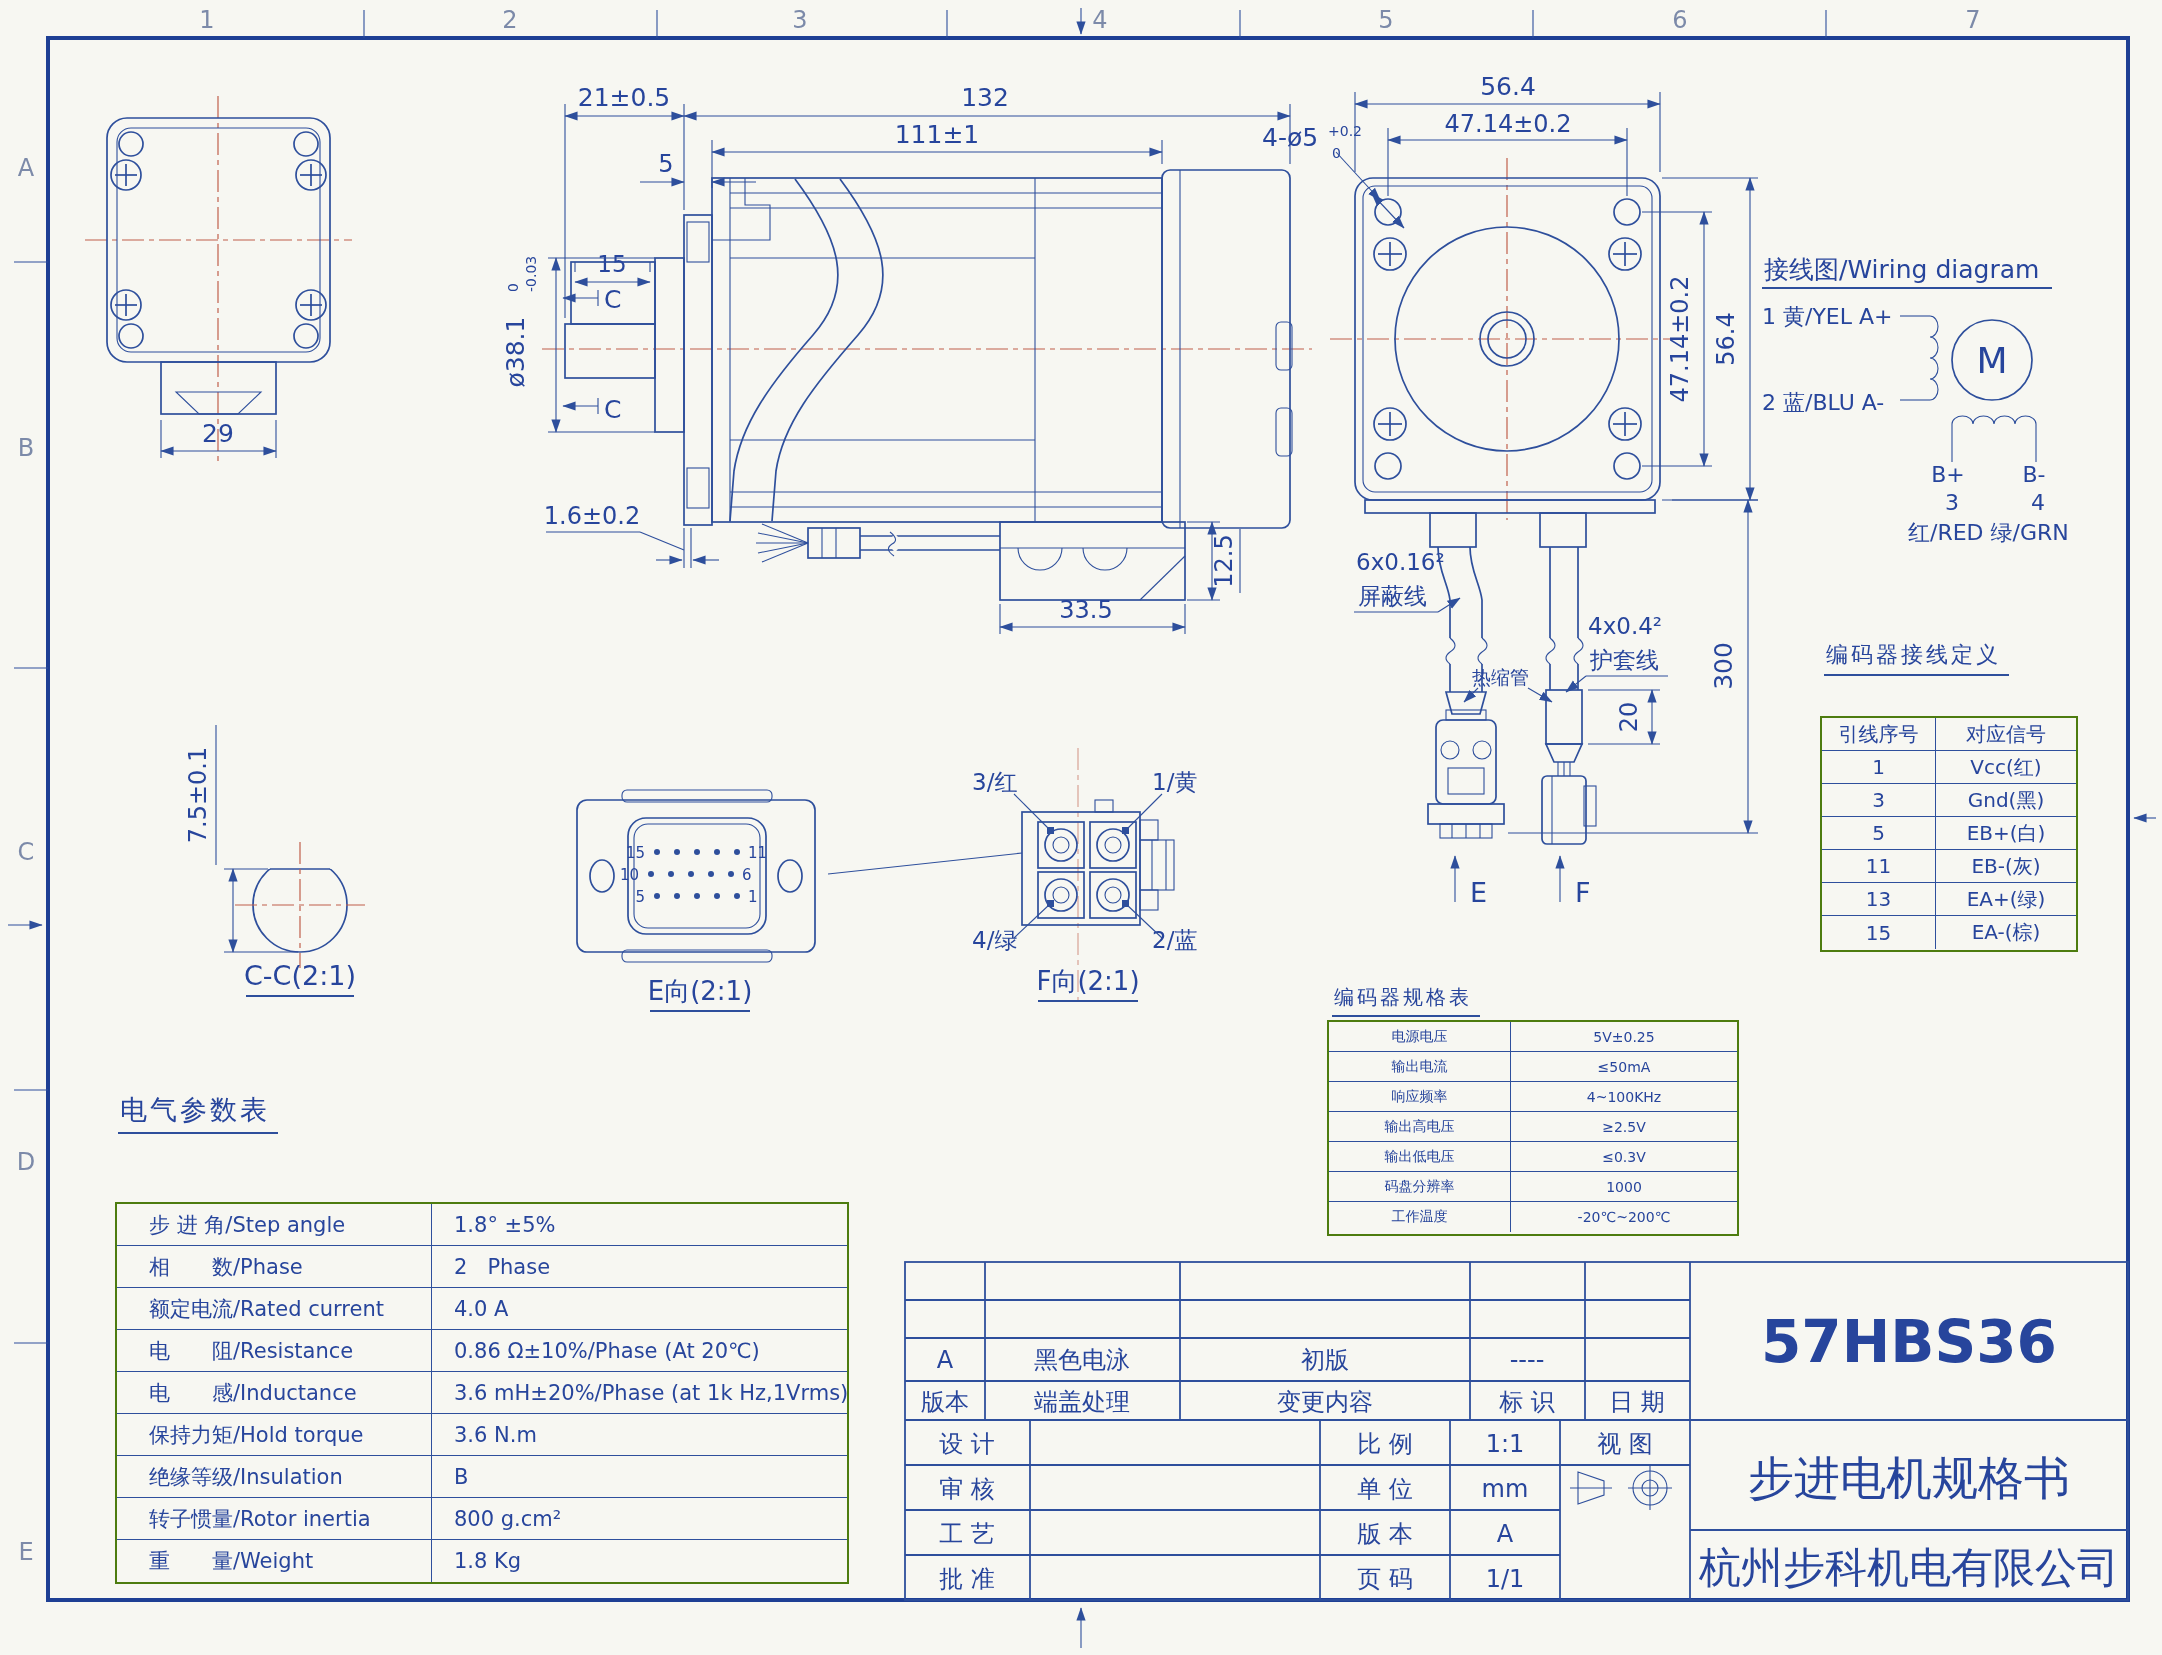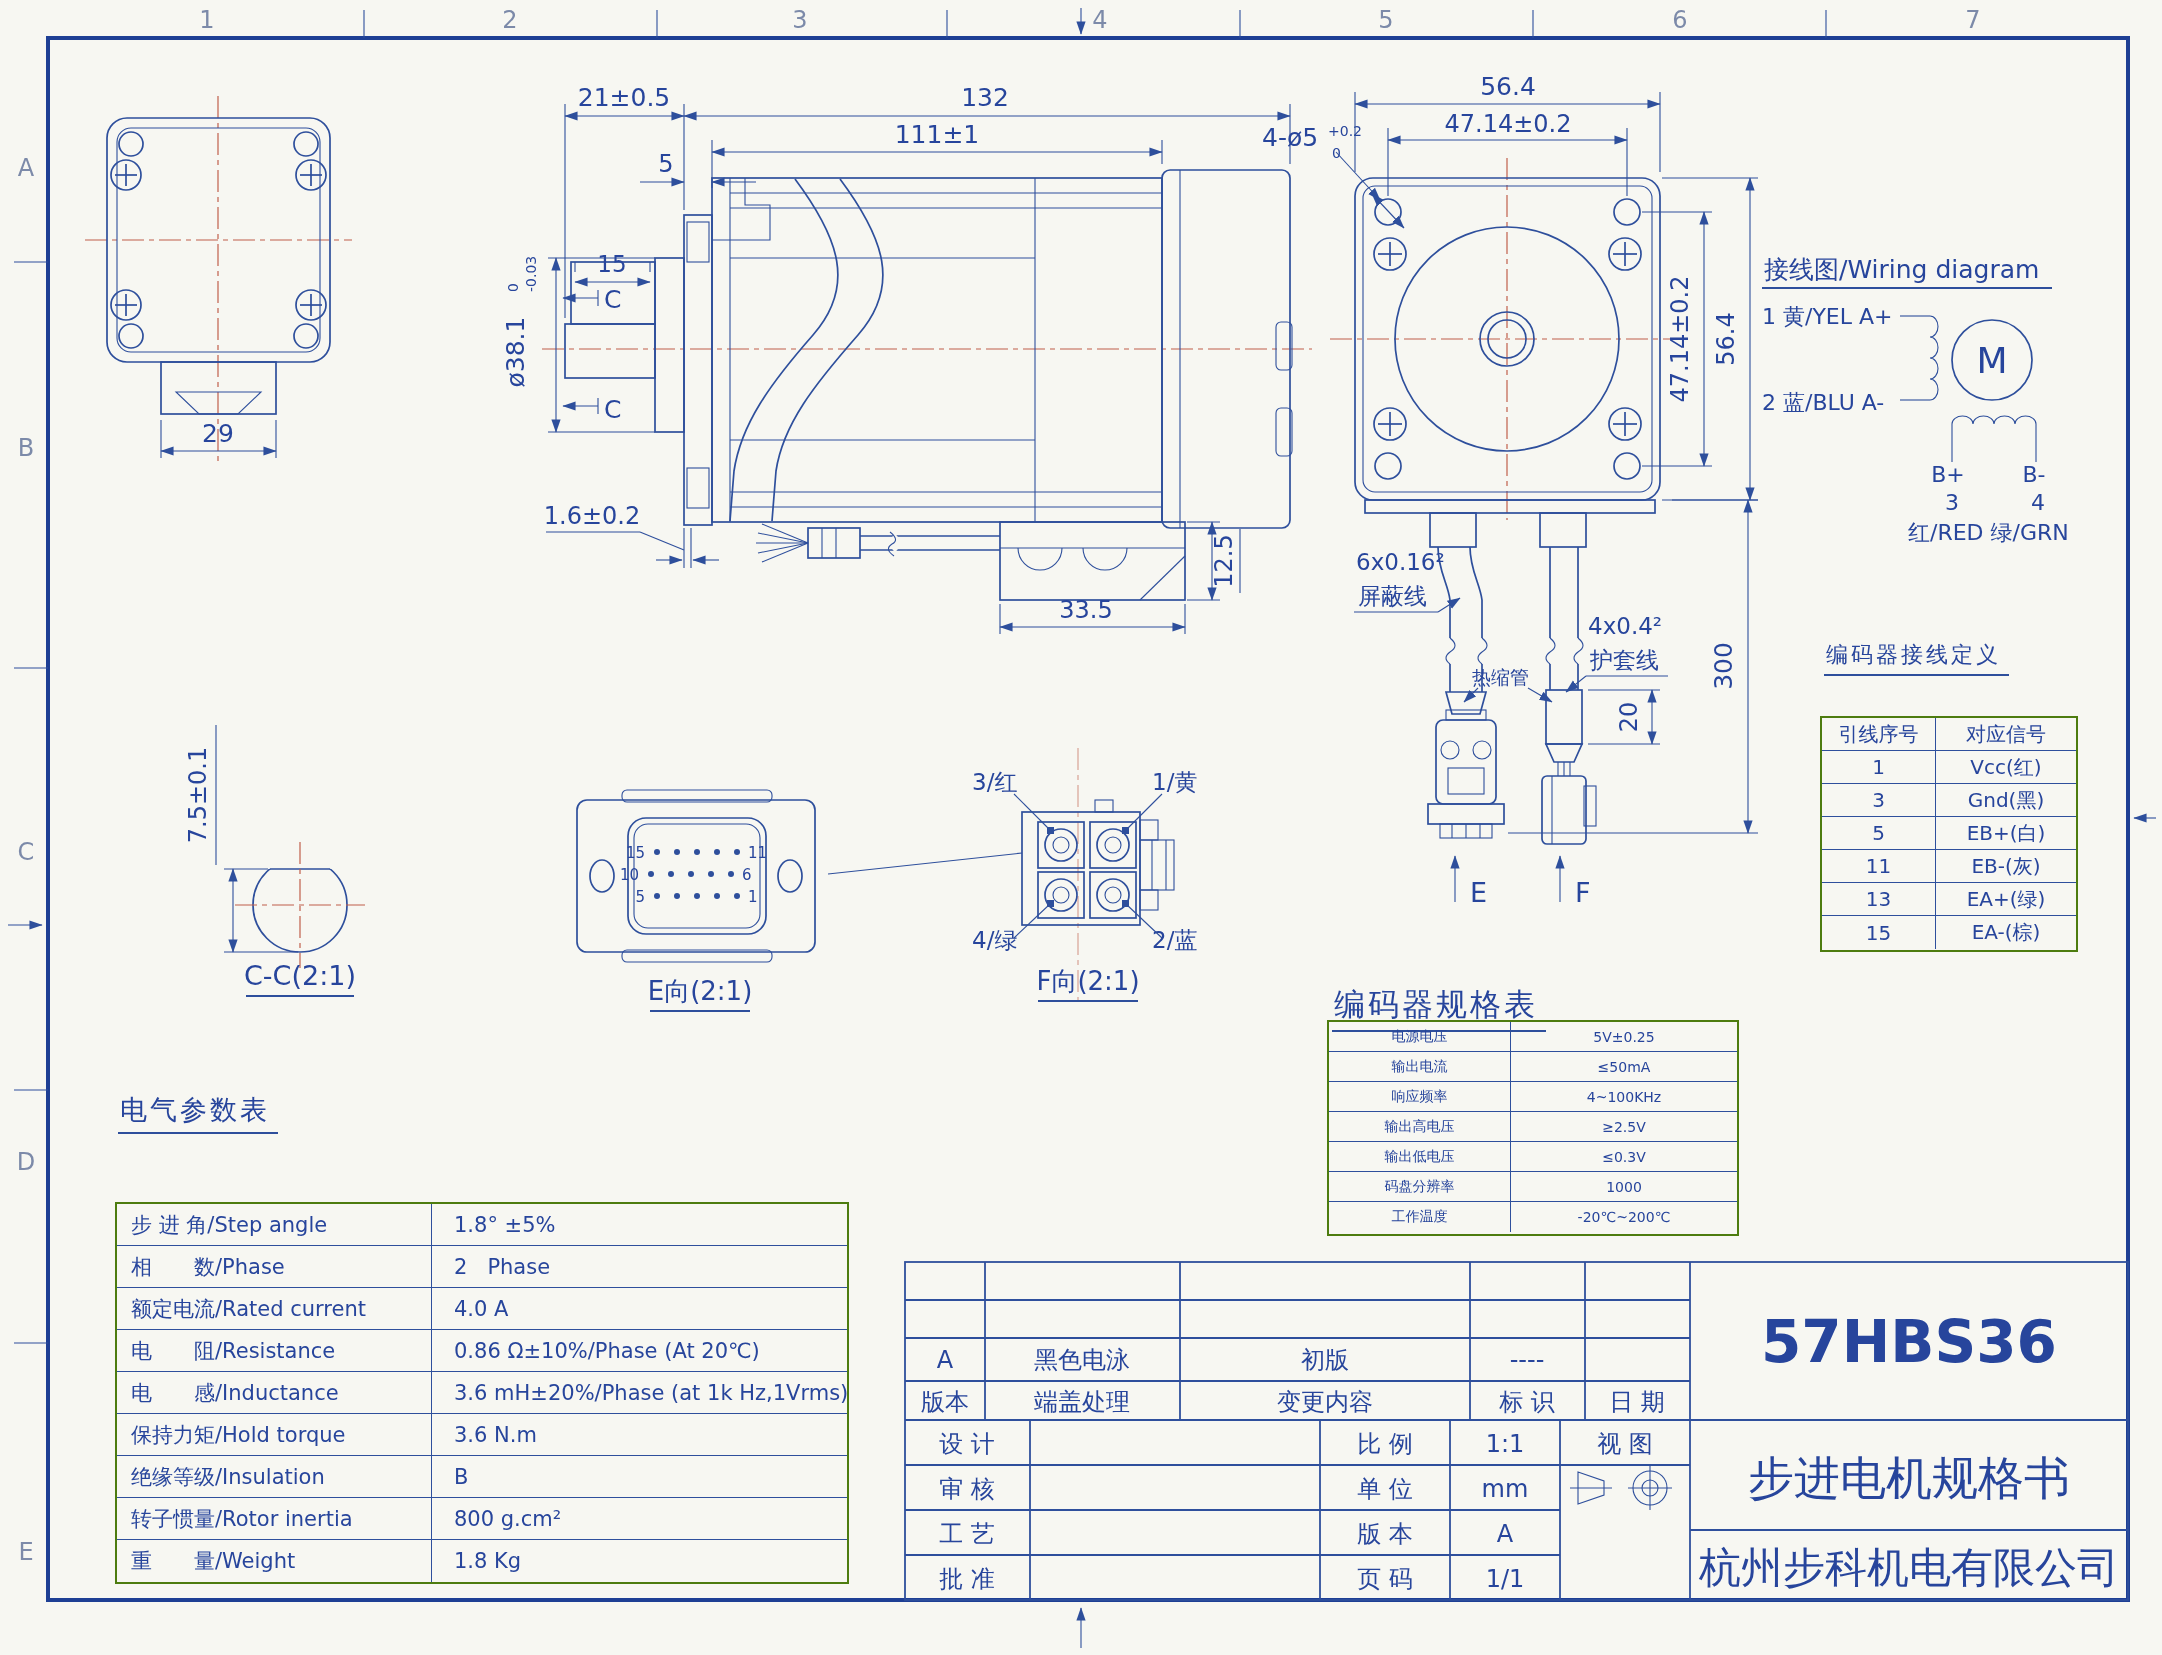--- a/index.html
+++ b/index.html
@@ -13,21 +13,21 @@
   .cl{stroke:#c05f4b;stroke-width:1.2;stroke-dasharray:22 5 5 5;fill:none;}
   .heavy{stroke:#1e3f94;stroke-width:4;fill:none;}
   .tb{stroke:#2e4f9c;stroke-width:1.8;fill:none;}
   .gridlbl{fill:#7c8aa9;}
   .dtable{position:absolute;display:grid;border:2px solid #4d7c0f;background:transparent;}
   .dtable>div{display:flex;align-items:center;border-right:1.6px solid #2e4f9c;
               border-bottom:1.6px solid #2e4f9c;white-space:pre;overflow:hidden;}
   .dtable>div.lc{border-right:none;}
   .dtable>div.lr{border-bottom:none;}
   .cen{justify-content:center;}
-  .pl{padding-left:14px;}
+  .pl{padding-left:32px;}
   .pv{padding-left:22px;}
   .ttl{position:absolute;border-bottom:2.2px solid #2e4f9c;padding:0 8px 4px 2px;
        letter-spacing:3px;white-space:pre;}
 </style>
 </head>
 <body>
 
 <svg width="2162" height="1655" viewBox="0 0 2162 1655">
   <defs>
     <marker id="mE" viewBox="0 0 10 8" refX="9.5" refY="4" markerWidth="12" markerHeight="10" orient="auto">
@@ -558,21 +558,21 @@
   <div class="pl">保持力矩/Hold torque</div>
     <div class="pv lc">3.6 N.m</div>
   <div class="pl">绝缘等级/Insulation</div>
     <div class="pv lc">B</div>
   <div class="pl">转子惯量/Rotor inertia</div>
     <div class="pv lc">800 g.cm²</div>
   <div class="pl lr">重　　量/Weight</div>
     <div class="pv lc lr">1.8 Kg</div>
 </div>
 
-<div class="ttl" style="left:1332px;top:984px;font-size:31px;">编码器规格表</div>
+<div class="ttl" style="left:1332px;top:984px;font-size:20px;">编码器规格表</div>
 <div class="dtable" style="left:1327px;top:1020px;width:408px;height:212px;grid-template-columns:182px 1fr;grid-auto-rows:30px;font-size:14px;">
   <div class="cen">电源电压</div>
     <div class="cen lc">5V±0.25</div>
   <div class="cen">输出电流</div>
     <div class="cen lc">≤50mA</div>
   <div class="cen">响应频率</div>
     <div class="cen lc">4~100KHz</div>
   <div class="cen">输出高电压</div>
     <div class="cen lc">≥2.5V</div>
   <div class="cen">输出低电压</div>

